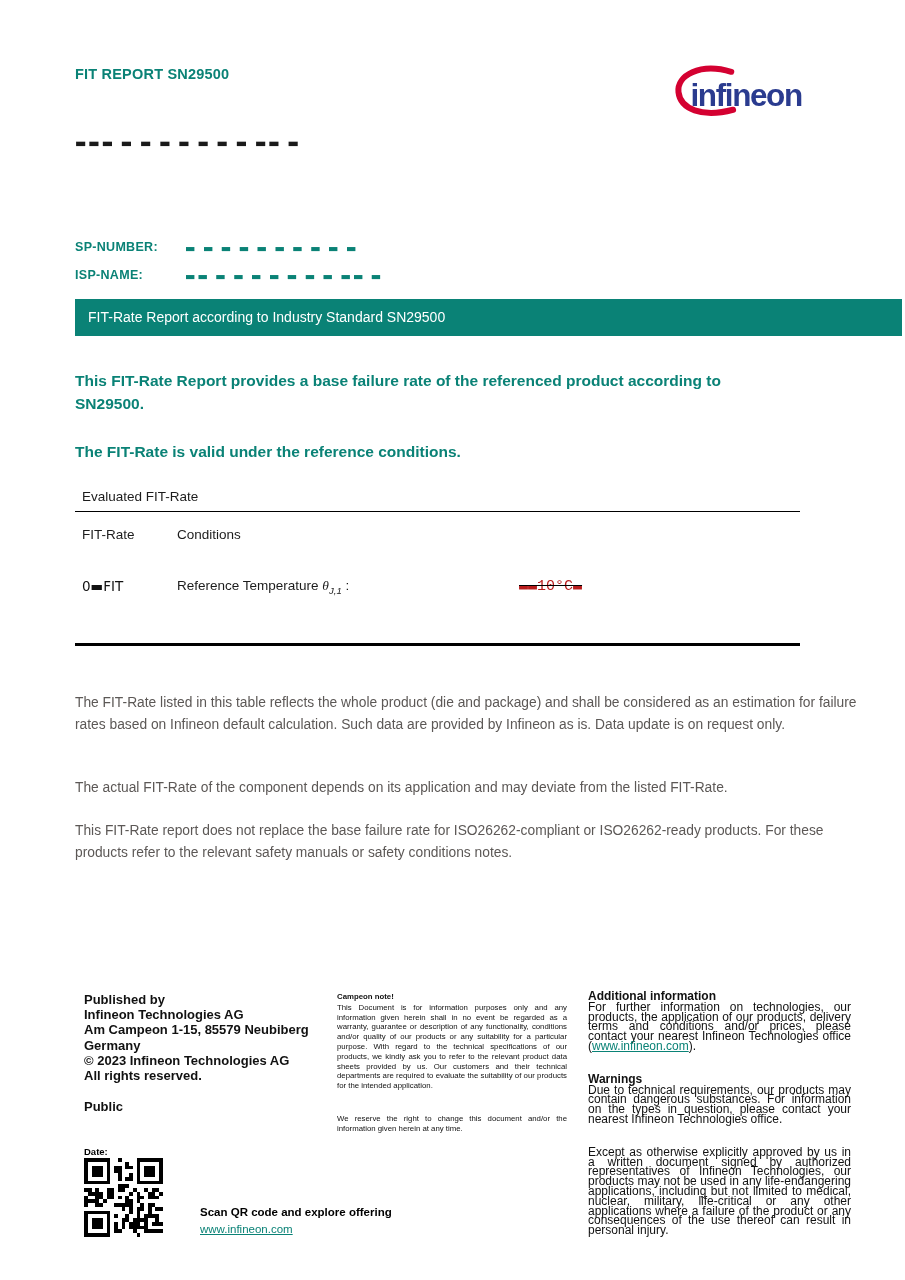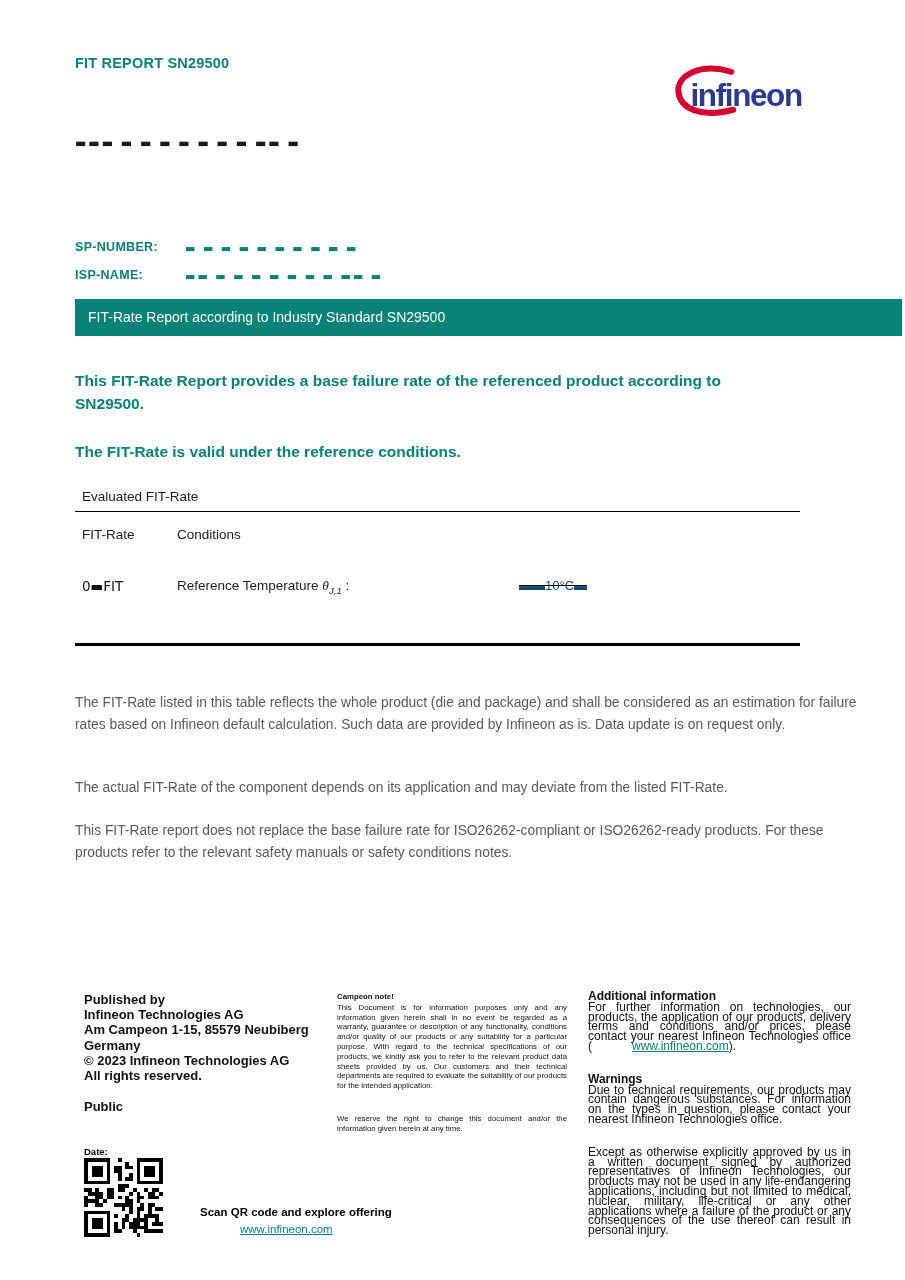--- a/index.html
+++ b/index.html
@@ -9,21 +9,21 @@
     --body-gray:#5C5856;
   }
   *{margin:0;padding:0;box-sizing:border-box;}
   html,body{background:#ffffff;}
   .page{
     position:relative;width:905px;height:1280px;background:#fff;
     font-family:"Liberation Sans",sans-serif;overflow:hidden;
   }
   .abs{position:absolute;}
 
-  .report-title{left:75px;top:55px;font-size:14.5px;font-weight:bold;color:var(--teal,#0A8276);letter-spacing:.2px;}
+  .report-title{left:75px;top:66px;font-size:14.5px;font-weight:bold;color:var(--teal,#0A8276);letter-spacing:.2px;}
 
   .logo{left:672px;top:60px;width:162px;height:68px;}
   .logo-word{font-family:"Liberation Sans",sans-serif;font-size:34px;font-weight:bold;fill:var(--logo-blue,#2A3B8F);letter-spacing:-1.5px;}
 
   .redact{font-family:"DejaVu Sans",sans-serif;letter-spacing:2px;}
   .product-redact{left:75px;top:136px;font-size:12px;color:#1a1a1a;}
   .teal-redact{color:var(--teal,#0A8276);font-size:11px;}
   .sp-value{left:185px;top:242px;}
   .isp-value{left:185px;top:270px;}
 
@@ -39,21 +39,21 @@
   .intro-2{left:75px;top:440px;width:710px;}
 
   .table-title{left:82px;top:489px;font-size:13.5px;color:#1c1c1c;}
   .rule{left:75px;width:725px;height:0;}
   .thin-rule{top:511px;border-top:1.5px solid #000;}
   .thick-rule{top:643px;border-top:3.5px solid #000;}
   .th-rate{left:82px;top:527px;font-size:13.5px;color:#1c1c1c;}
   .th-cond{left:177px;top:527px;font-size:13.5px;color:#1c1c1c;}
   .td-rate{left:82px;top:578px;font-size:13.5px;color:#111;font-family:"DejaVu Sans",sans-serif;}
   .td-cond{left:177px;top:578px;font-size:13.5px;color:#1c1c1c;}
-  .td-val{left:519px;top:578px;font-size:13px;color:#0c4a6e;font-family:Liberation Sans, sans-serif;}
+  .td-val{left:519px;top:578px;font-size:15px;color:#b91c1c;font-family:Liberation Mono, monospace;}
   .struck{text-decoration:line-through;text-decoration-color:#000;}
   .theta i{font-family:"Liberation Serif","DejaVu Serif",serif;font-style:italic;}
   .td-cond sub{font-size:9.5px;font-style:italic;}
 
   .body-p{left:75px;width:782px;font-size:13.8px;color:var(--body-gray,#5C5856);line-height:21.5px;}
   .p1{top:692px;}
   .p2{top:777px;}
   .p3{top:820px;}
 
   .fcol{top:992px;color:#111;}
@@ -62,21 +62,21 @@
   .col3{left:588px;width:263px;font-size:12px;line-height:9.8px;}
   .b{font-weight:bold;}
   .fh{font-weight:bold;margin-bottom:1px;}
   .fp{text-align:justify;}
   .gap{margin-top:23px;}
   .classification{margin-top:16px;}
 
   .date-label{left:84px;top:1146px;font-size:9.5px;}
   .qr{left:84px;top:1158px;width:79px;height:79px;}
   .qr-caption{left:200px;top:1206px;font-size:11.5px;font-weight:bold;color:#000;}
-  .qr-link,.flink{color:var(--teal,#0A8276);cursor:pointer;margin-left:40px;}
+  .qr-link,.flink{color:var(--teal,#0A8276);cursor:pointer;}
   .qr-link{left:200px;top:1223px;font-size:11.5px;}
 </style>
 </head>
 <body>
 
 <div class="page">
 
   <div class="abs report-title">FIT REPORT SN29500</div>
 
   <svg class="abs logo" viewBox="0 0 175 64" aria-hidden="true">

